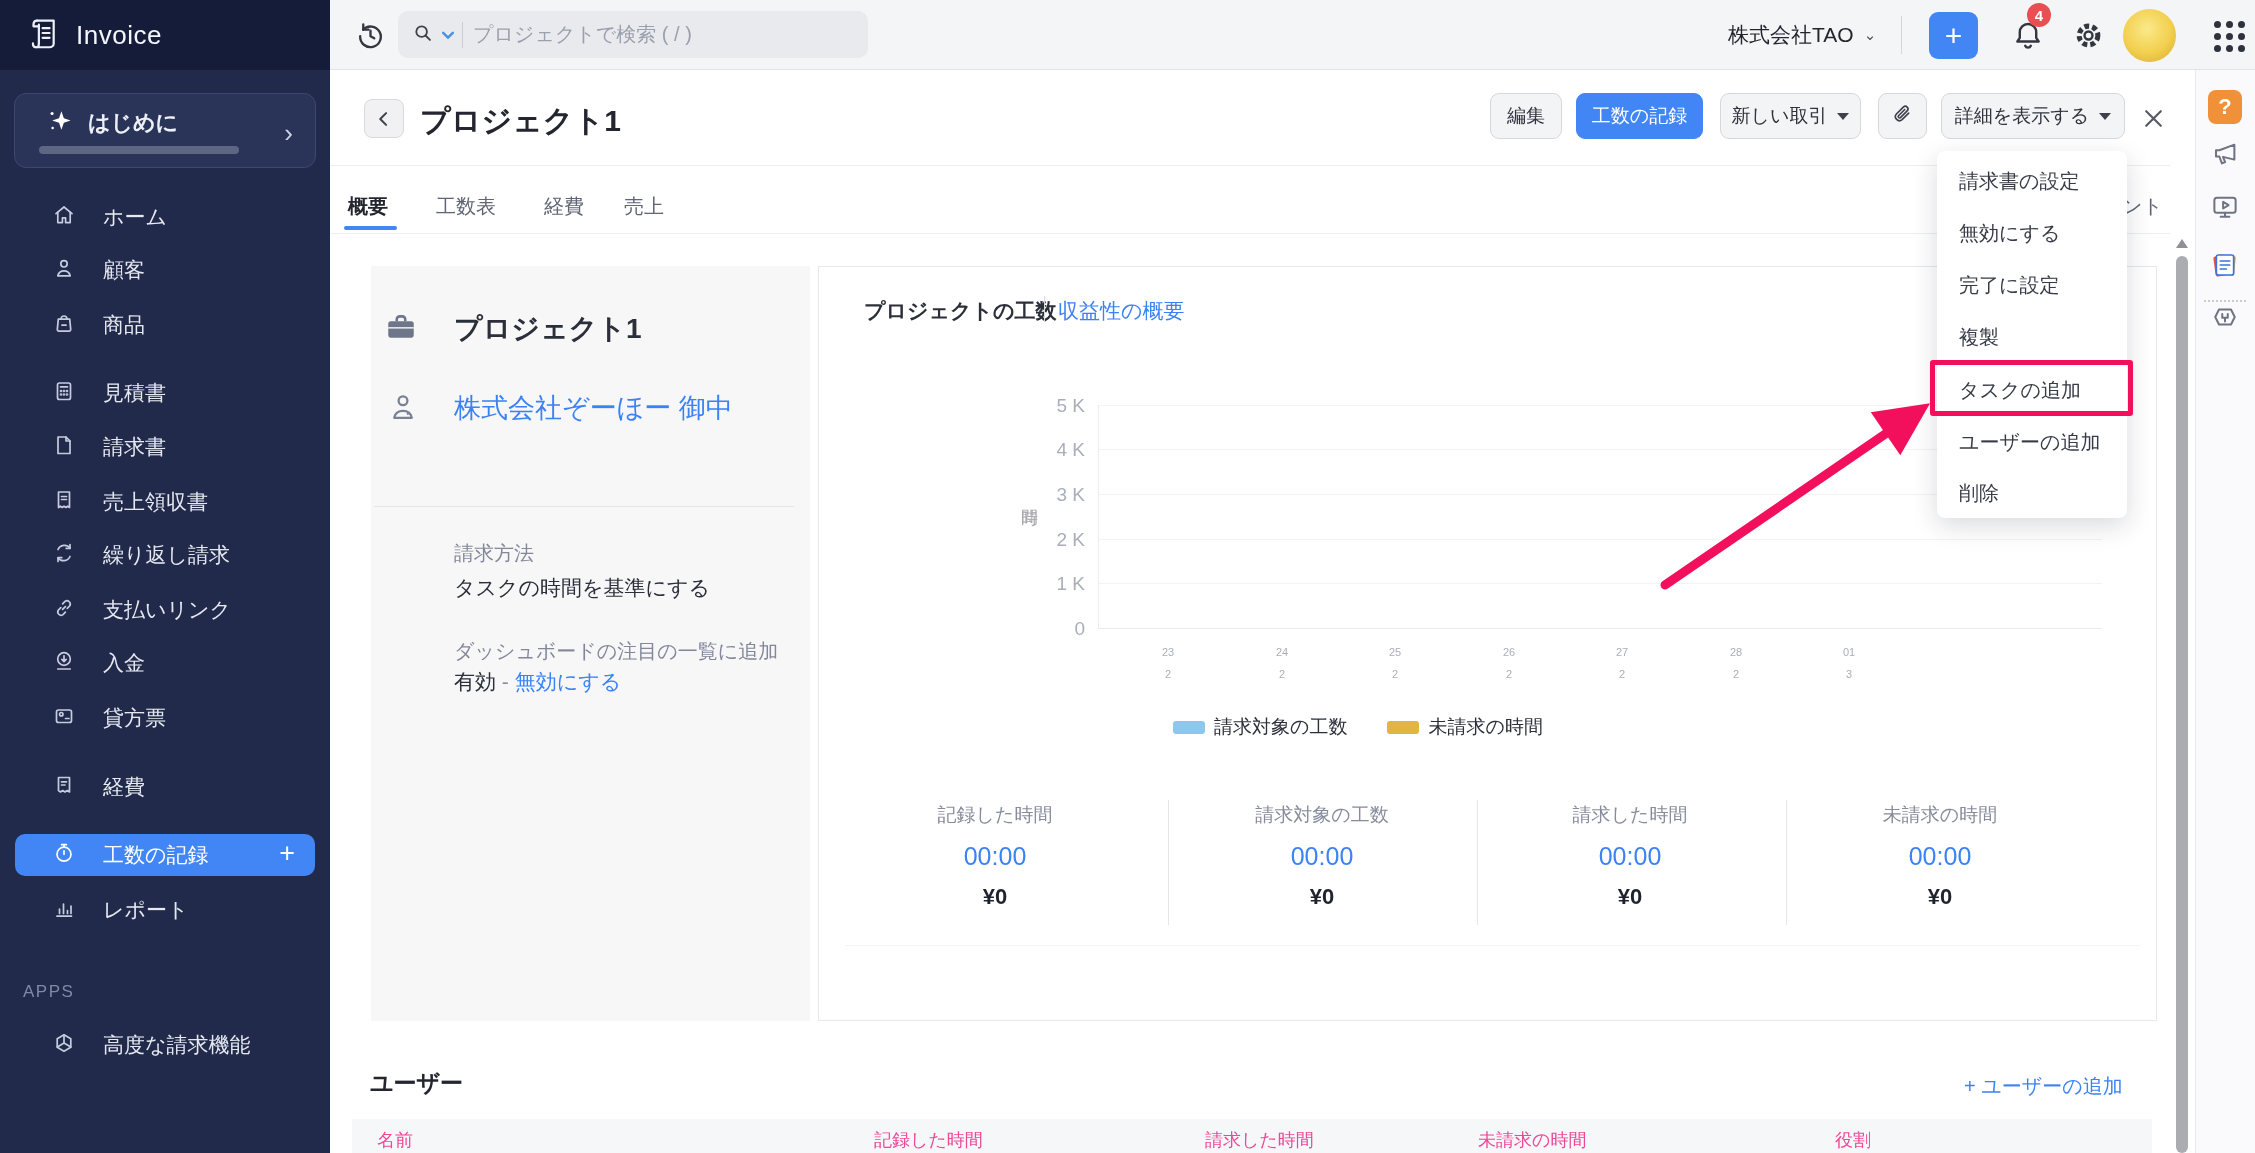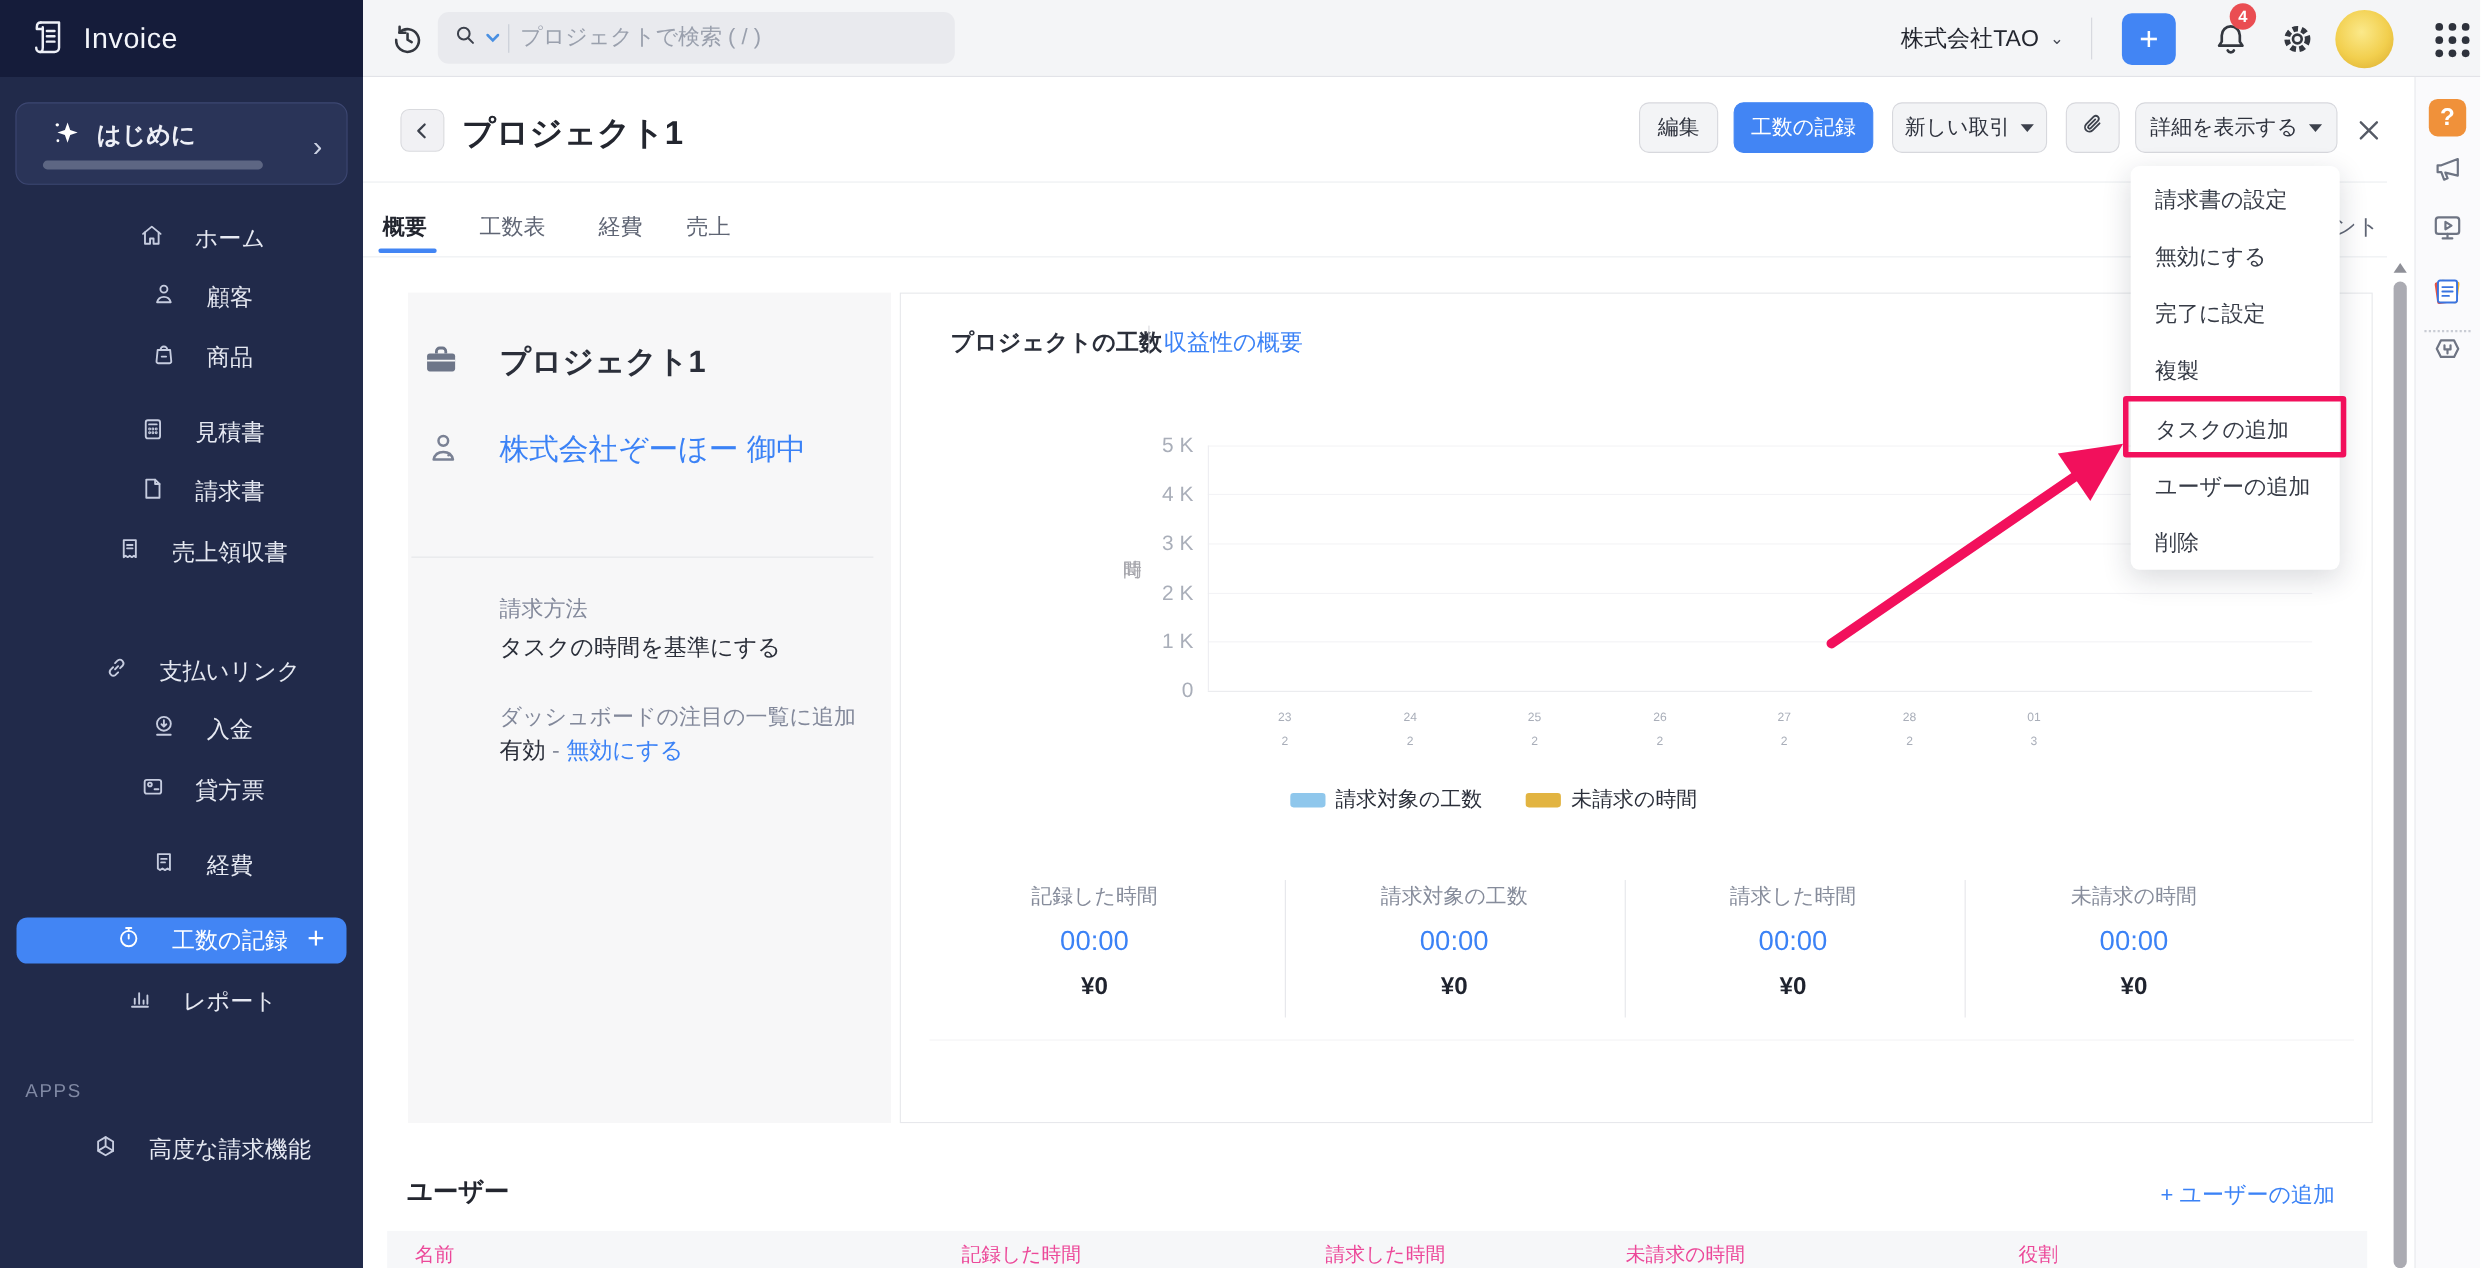--- a/index.html
+++ b/index.html
@@ -10,21 +10,21 @@
   .sidebar{position:absolute;left:0;top:0;width:330px;height:1153px;background:#212a4a;}
   .logo-strip{position:absolute;left:0;top:0;width:330px;height:70px;background:#151c3a;
               display:flex;align-items:center;gap:14px;padding-left:26px;box-sizing:border-box;}
   .logo-text{color:#f4f6fb;font-size:26px;font-weight:500;letter-spacing:.5px;}
   .gs-card{position:absolute;left:14px;top:93px;width:302px;height:75px;background:#2a3458;
            border:1px solid #3d4772;border-radius:12px;box-sizing:border-box;}
   .gs-label{position:absolute;left:73px;top:14px;color:#eef0f7;font-size:22px;font-weight:600;}
   .gs-bar{position:absolute;left:24px;top:52px;width:200px;height:8px;border-radius:4px;background:#5d6683;}
   .gs-chev{position:absolute;right:22px;top:24px;color:#cdd3e4;font-size:26px;}
   .side-item{position:absolute;left:15px;width:300px;height:42px;display:flex;align-items:center;
-             gap:27px;padding-left:37px;box-sizing:border-box;color:#e6e9f2;font-size:21px;justify-content:center;}
+             gap:27px;padding-left:37px;box-sizing:border-box;color:#e6e9f2;font-size:21px;}
   .side-item.active{background:#4285f4;border-radius:10px;color:#ffffff;font-weight:500;}
   .side-plus{position:absolute;right:20px;font-size:27px;font-weight:400;color:#fff;top:4px;}
   .apps-h{position:absolute;left:23px;color:#8089a4;font-size:17px;letter-spacing:1.5px;}
   .sic{flex:0 0 24px;}
   
   .topbar{position:absolute;left:330px;top:0;width:1925px;height:70px;background:#f4f5f7;
           border-bottom:1px solid #e2e3e8;box-sizing:border-box;}
   .search-box{position:absolute;left:68px;top:11px;width:470px;height:47px;background:#e9eaee;
               border-radius:10px;display:flex;align-items:center;padding-left:14px;box-sizing:border-box;gap:8px;}
   .search-box input{border:none;outline:none;background:transparent;font-size:20px;color:#3a3f4a;width:330px;
@@ -165,20 +165,29 @@
             <path d="M14 4v4h4"></path>
           </svg></span>
       <span>請求書</span>
     </div>
     <div class="side-item" style="top:481px">
       <span class="sic"><svg width="24" height="24" viewBox="0 0 24 24" fill="none" stroke="#c6ccdf" stroke-width="1.7" stroke-linecap="round" stroke-linejoin="round">
             <path d="M6.5 4h11v15.5l-1.8-1.3-1.8 1.3-1.9-1.3-1.9 1.3-1.8-1.3-1.8 1.3z"></path>
             <path d="M9.5 8.5h5M9.5 11.5h5"></path>
           </svg></span>
       <span>売上領収書</span>
+    </div>
+    <div class="side-item" style="top:534px">
+      <span class="sic"><svg width="24" height="24" viewBox="0 0 24 24" fill="none" stroke="#c6ccdf" stroke-width="1.7" stroke-linecap="round" stroke-linejoin="round">
+            <path d="M6 8.5a7 7 0 0 1 12-1.4"></path>
+            <path d="M18 3.6V7.4h-3.8"></path>
+            <path d="M18 15.5a7 7 0 0 1-12 1.4"></path>
+            <path d="M6 20.4v-3.8h3.8"></path>
+          </svg></span>
+      <span>繰り返し請求</span>
     </div>
     <div class="side-item" style="top:642px">
       <span class="sic"><svg width="24" height="24" viewBox="0 0 24 24" fill="none" stroke="#c6ccdf" stroke-width="1.7" stroke-linecap="round" stroke-linejoin="round">
             <circle cx="12" cy="10" r="6.3"></circle>
             <path d="M12 6.8v5.6M9.8 10.4 12 12.6l2.2-2.2"></path>
             <path d="M5.8 20h12.4"></path>
           </svg></span>
       <span>入金</span>
     </div>
     <div class="side-item" style="top:589px">

